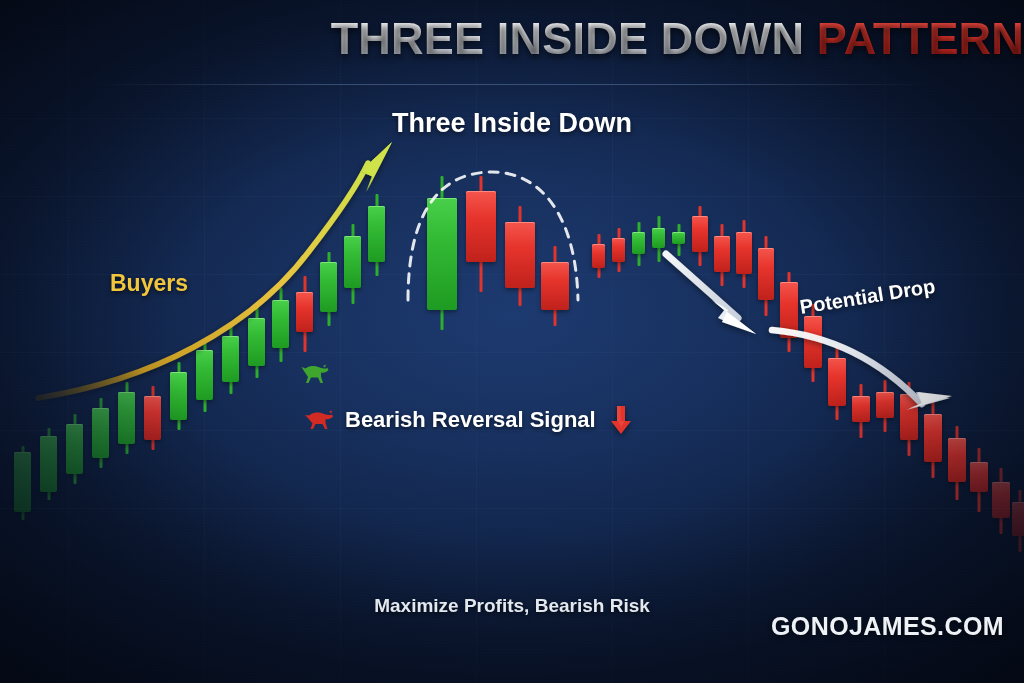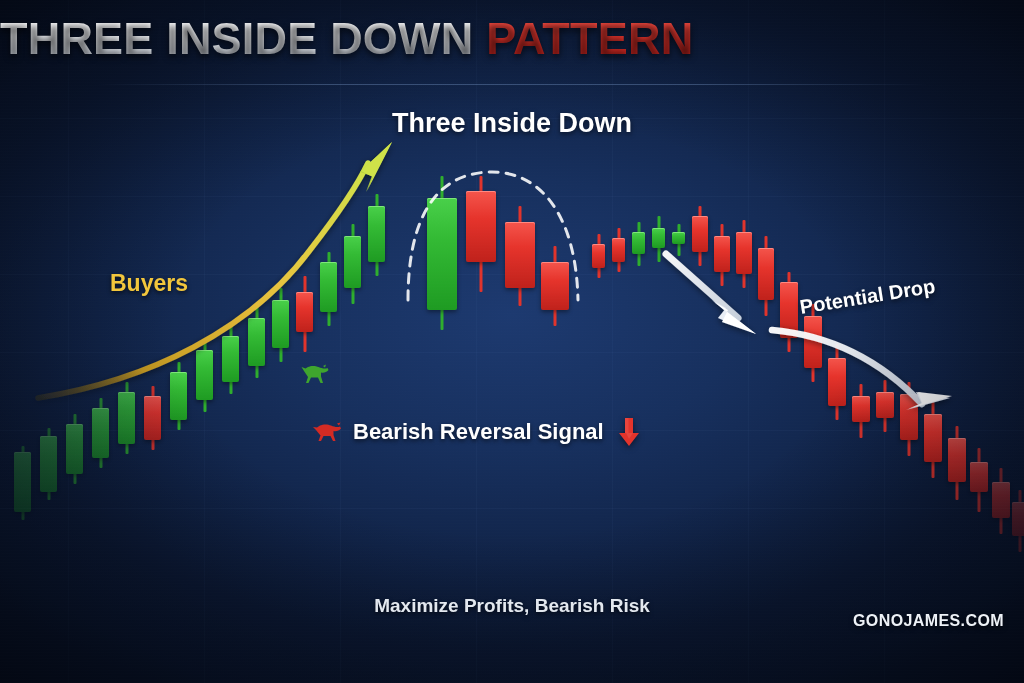--- a/index.html
+++ b/index.html
@@ -21,21 +21,21 @@
   #grid{position:absolute;inset:0;pointer-events:none;opacity:.5;}
   #grid .gl{position:absolute;background:rgba(120,160,215,.085);}
   #grid .gl.h{left:0;right:0;height:1px;}
   #grid .gl.v{top:0;bottom:0;width:1px;}
 
   .cstick{position:absolute;}
   .cstick .wick{position:absolute;left:50%;transform:translateX(-50%);width:3px;border-radius:1px;}
   .cstick .body{position:absolute;left:0;right:0;border-radius:2px;}
 
   
-  #title{position:absolute;top:16px;left:0;right:0;text-align:left;
+  #title{position:absolute;top:16px;left:0;right:0;text-align:right;
     font-size:45px;font-weight:bold;letter-spacing:.2px;line-height:1;
     text-shadow:0 3px 6px rgba(0,0,0,.62);white-space:nowrap;}
   #title .w{background:linear-gradient(180deg,#ffffff 0%,#f2f4f7 42%,#b9c0cb 100%);
     -webkit-background-clip:text;background-clip:text;color:transparent;}
   #title .r{background:linear-gradient(180deg,#f2554b 0%,#e0342c 45%,#b01b17 100%);
     -webkit-background-clip:text;background-clip:text;color:transparent;}
   #titlerule{position:absolute;top:84px;left:96px;right:96px;height:1px;
     background:linear-gradient(90deg,rgba(150,185,235,0) 0%,rgba(150,185,235,.30) 28%,rgba(150,185,235,.30) 72%,rgba(150,185,235,0) 100%);}
 
   #patlabel{position:absolute;top:108px;left:0;right:0;text-align:center;
@@ -43,36 +43,36 @@
 
   #uptrend-label{position:absolute;left:110px;top:270px;font-size:23px;font-weight:bold;
     color:#f2c63c;text-shadow:0 2px 4px rgba(0,0,0,.65);}
   #drop-label{position:absolute;left:800px;top:296px;font-size:20px;font-weight:bold;color:#fff;
     text-shadow:0 2px 5px rgba(0,0,0,.6);transform:rotate(-9deg);transform-origin:left center;white-space:nowrap;}
 
   
   .legend-row{position:absolute;display:flex;align-items:center;gap:11px;}
   .legend-row .ltext{font-size:22px;font-weight:bold;color:#fff;text-shadow:0 2px 4px rgba(0,0,0,.6);white-space:nowrap;}
   #legend1{left:300px;top:362px;}
-  #legend2{left:312px;top:405px;margin-top:12px;}
+  #legend2{left:304px;top:405px;}
 
   
   #sell-btn{position:absolute;left:352px;top:468px;width:247px;height:48px;border-radius:7px;
     background:linear-gradient(180deg,#e6403a 0%,#d42a24 48%,#ab1713 100%);
     border:1px solid #8f1410;
     box-shadow:0 5px 11px rgba(0,0,0,.48), inset 0 1px 0 rgba(255,255,255,.34);
     display:flex;align-items:center;justify-content:center;}
   #sell-btn .lbl{font-size:27px;font-weight:bold;color:#fff;letter-spacing:.6px;
     text-shadow:0 2px 3px rgba(0,0,0,.45);}
 
   #tagline{position:absolute;left:0;right:0;top:548px;text-align:center;
     font-size:22px;font-weight:bold;color:#f2c63c;text-shadow:0 2px 4px rgba(0,0,0,.6);}
   #subtag{position:absolute;left:0;right:0;top:595px;text-align:center;
     font-size:19px;font-weight:bold;color:#e3e8ef;text-shadow:0 2px 4px rgba(0,0,0,.6);}
-  #watermark{position:absolute;right:20px;top:612px;font-size:16px;font-weight:bold;
+  #watermark{position:absolute;right:20px;top:612px;font-size:25px;font-weight:bold;
     color:#eef2f7;letter-spacing:.4px;text-shadow:0 2px 5px rgba(0,0,0,.6);}
 
   svg.ov{position:absolute;left:0;top:0;width:1024px;height:683px;pointer-events:none;overflow:visible;}
 </style>
 </head>
 <body>
 
 <div id="stage">
 
   <div id="grid">

